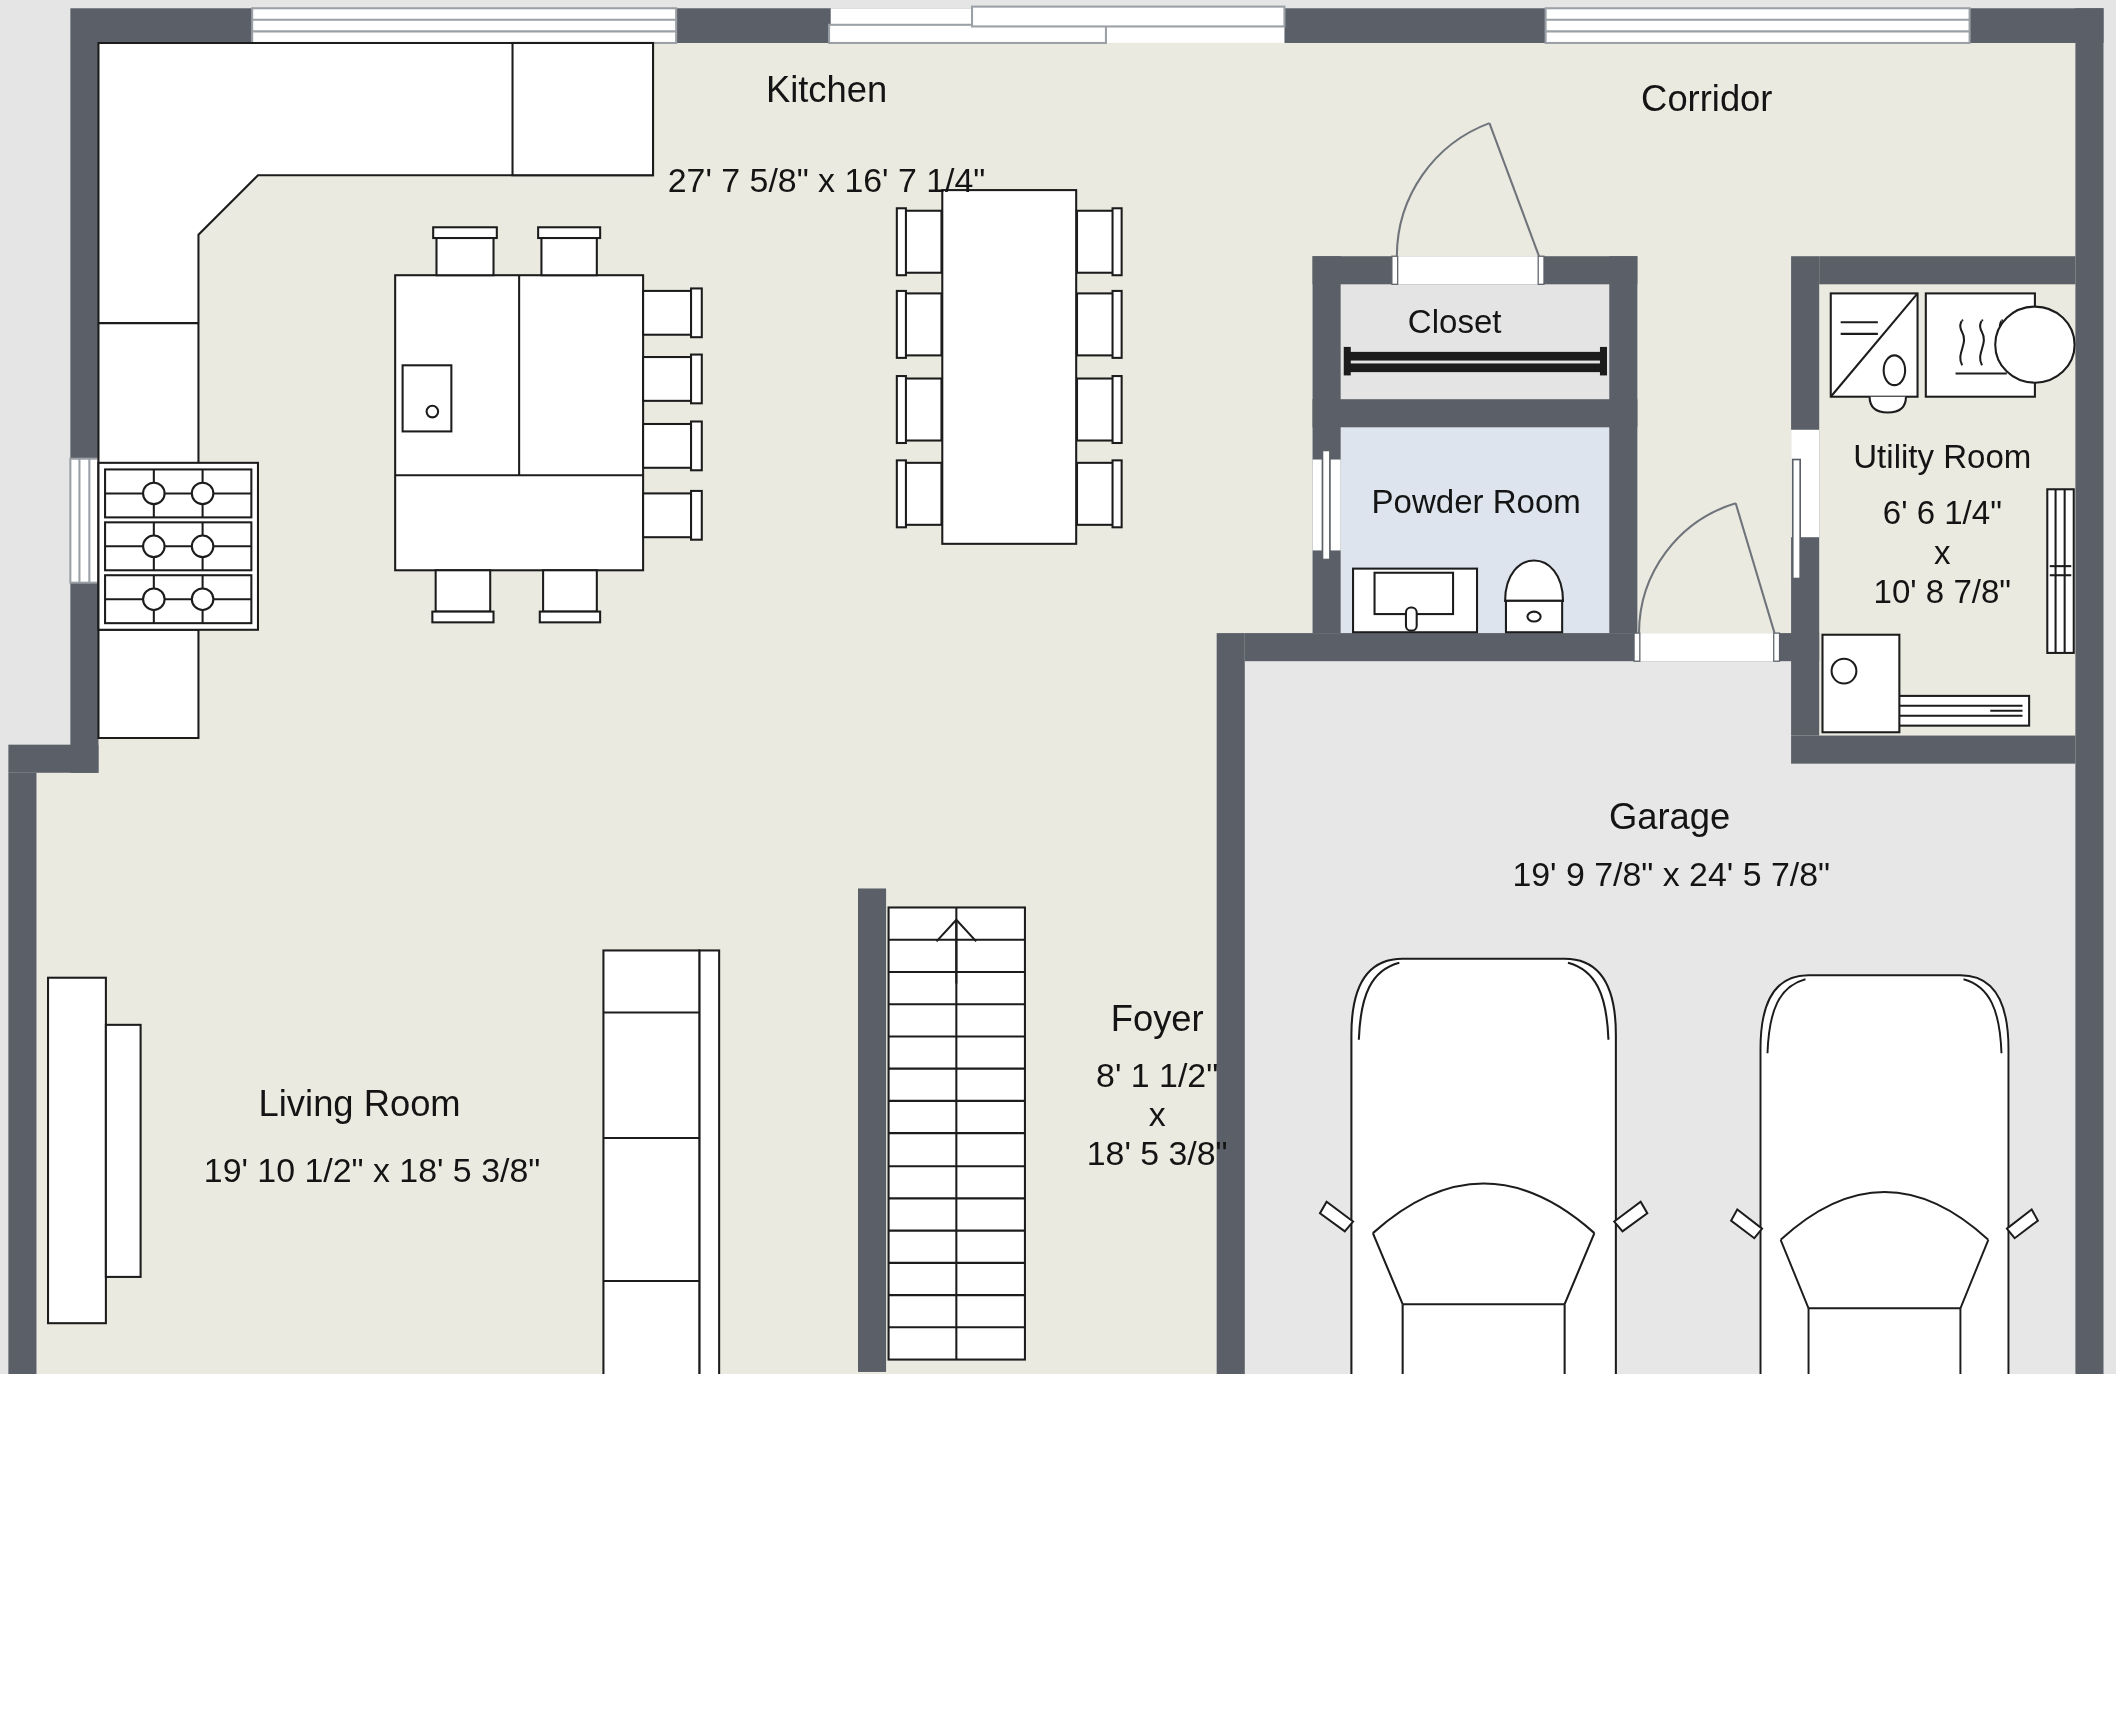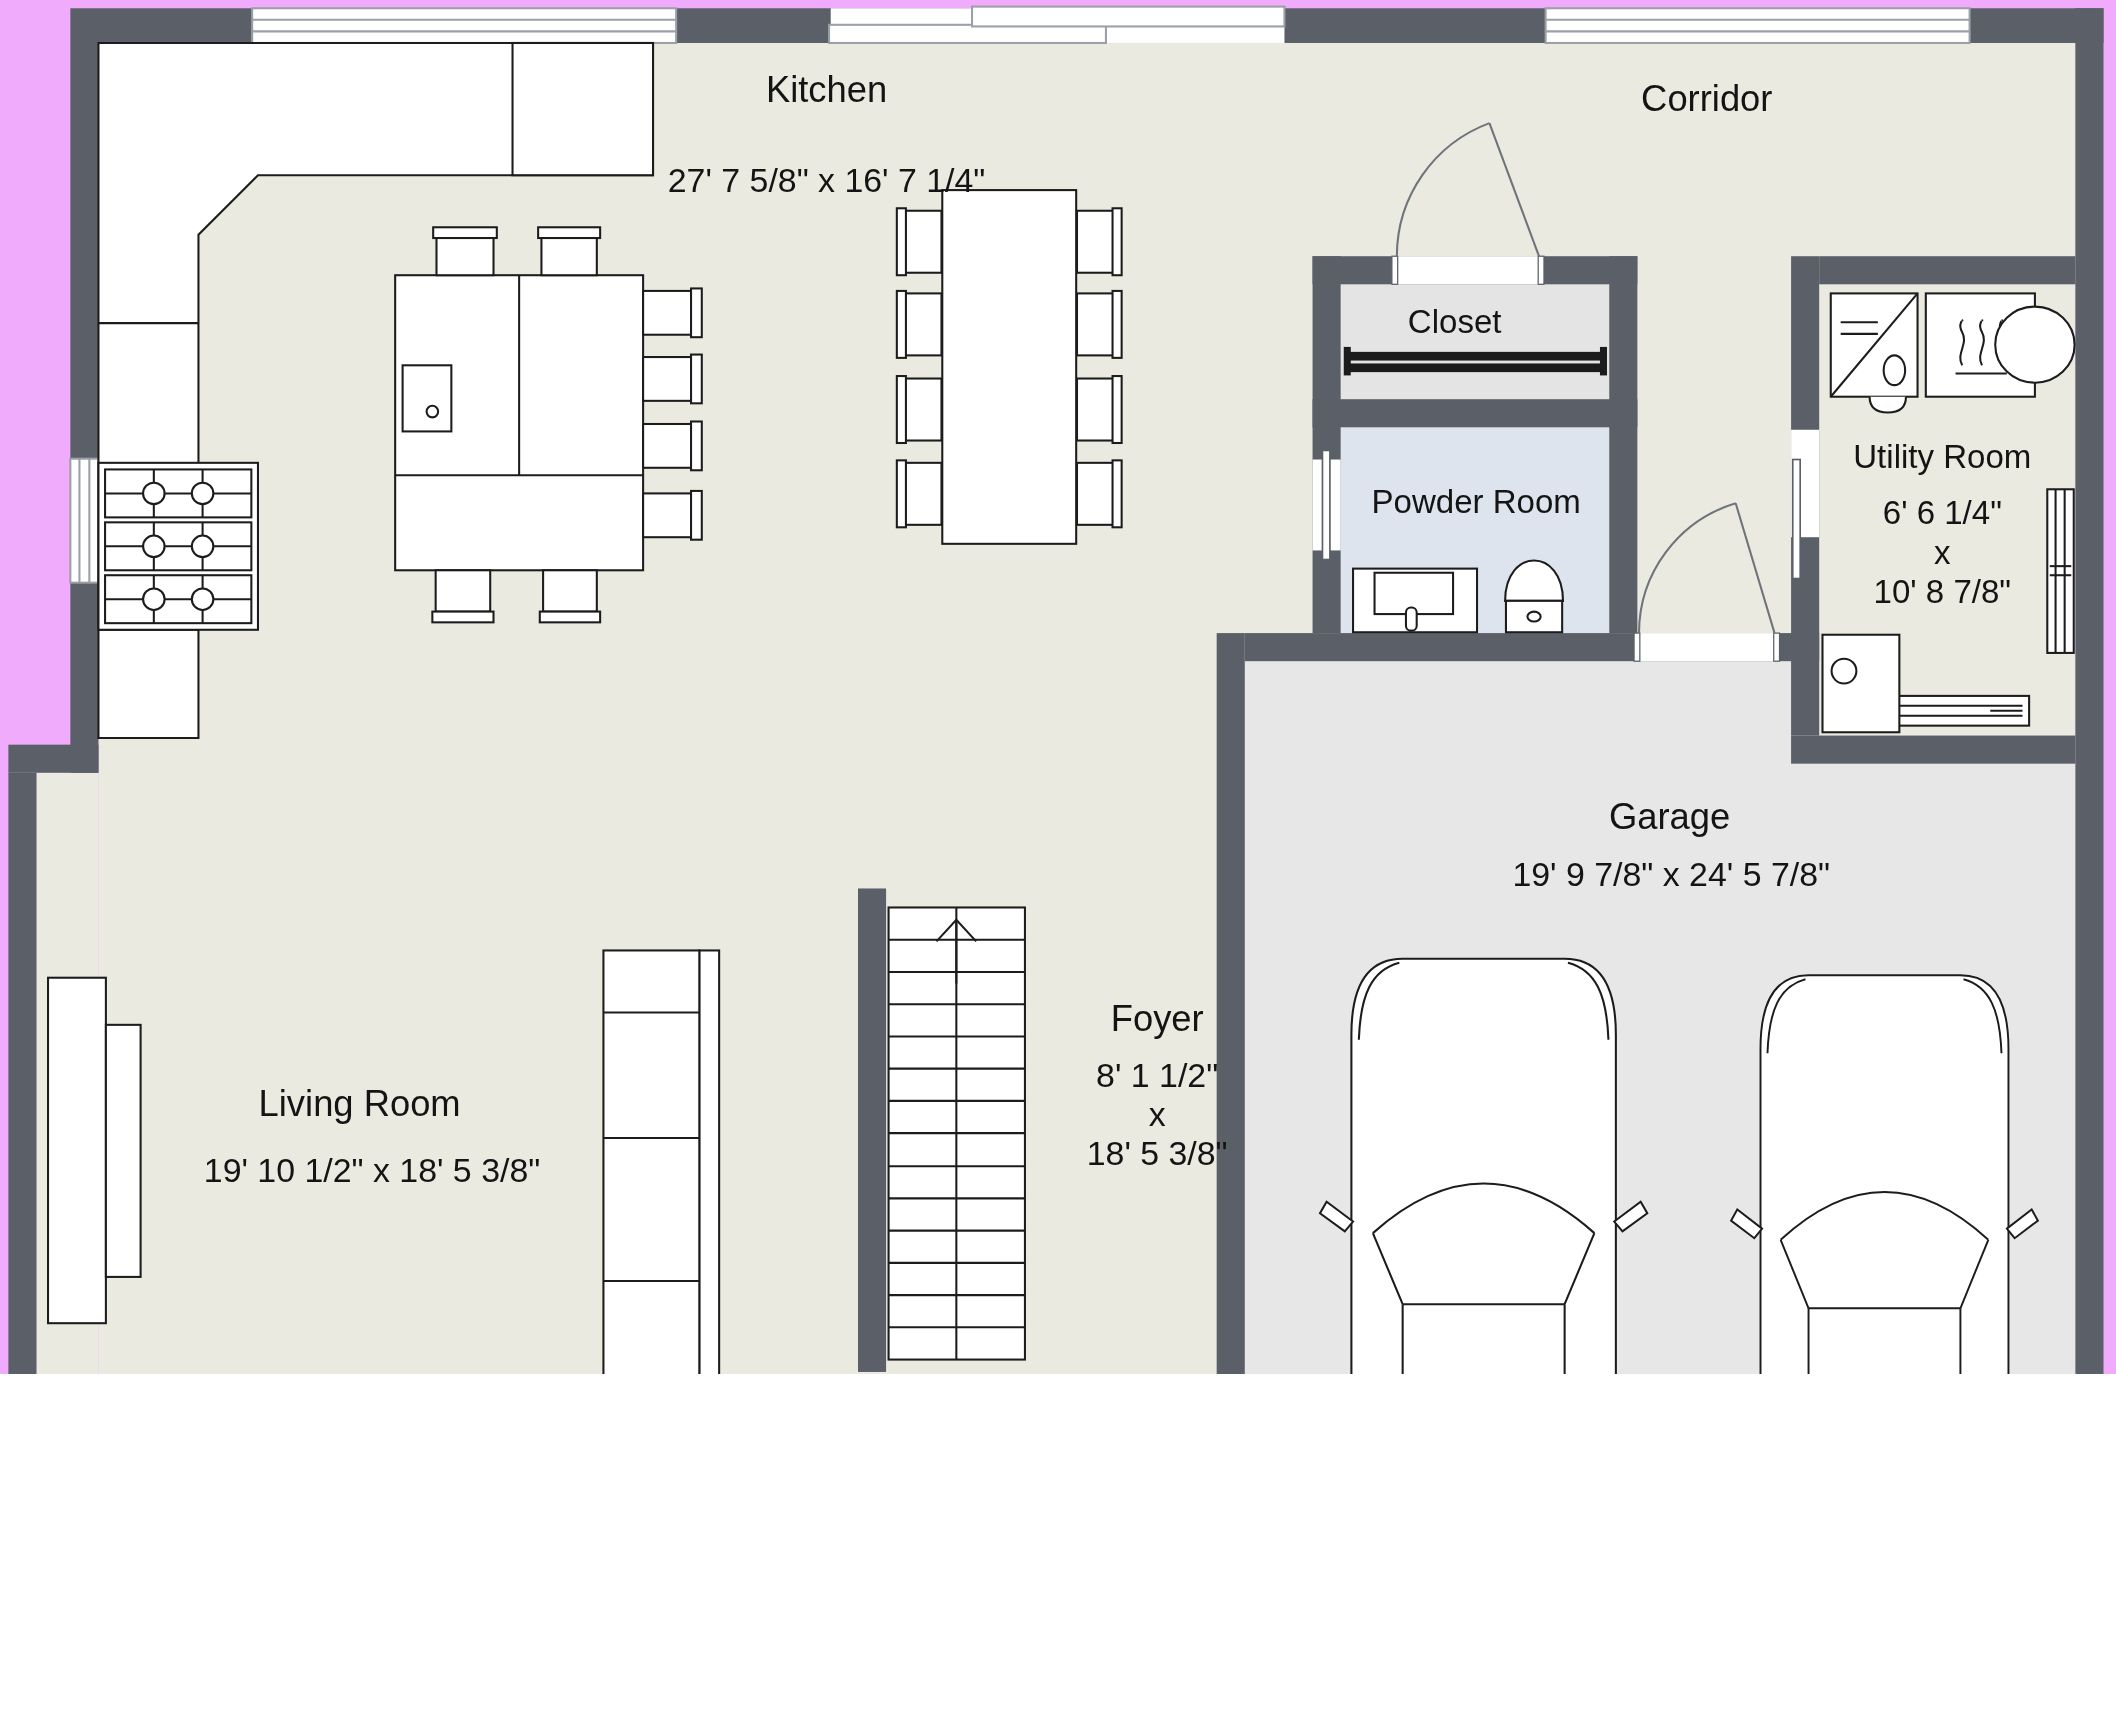--- a/index.html
+++ b/index.html
@@ -1,16 +1,16 @@
 <!DOCTYPE html>
 <html style="font-size:13.2px"><head>
 <meta charset="utf-8">
 <style>
   html,body{margin:0;padding:0;background:#ffffff;}
-  .stage{width:2116px;height:1374px;position:relative;background:#f0abfc;
+  .stage{width:2116px;height:1374px;position:relative;background:#e5e5e5;
          font-family:"Liberation Sans", sans-serif;}
   svg{display:block;}
   text{font-family:"Liberation Sans", sans-serif;}
   .room-label{font-size:44px;}
   .dim-label{font-size:41px;}
   .small-label{font-size:40px;}
 </style>
 </head>
 <body>
 

